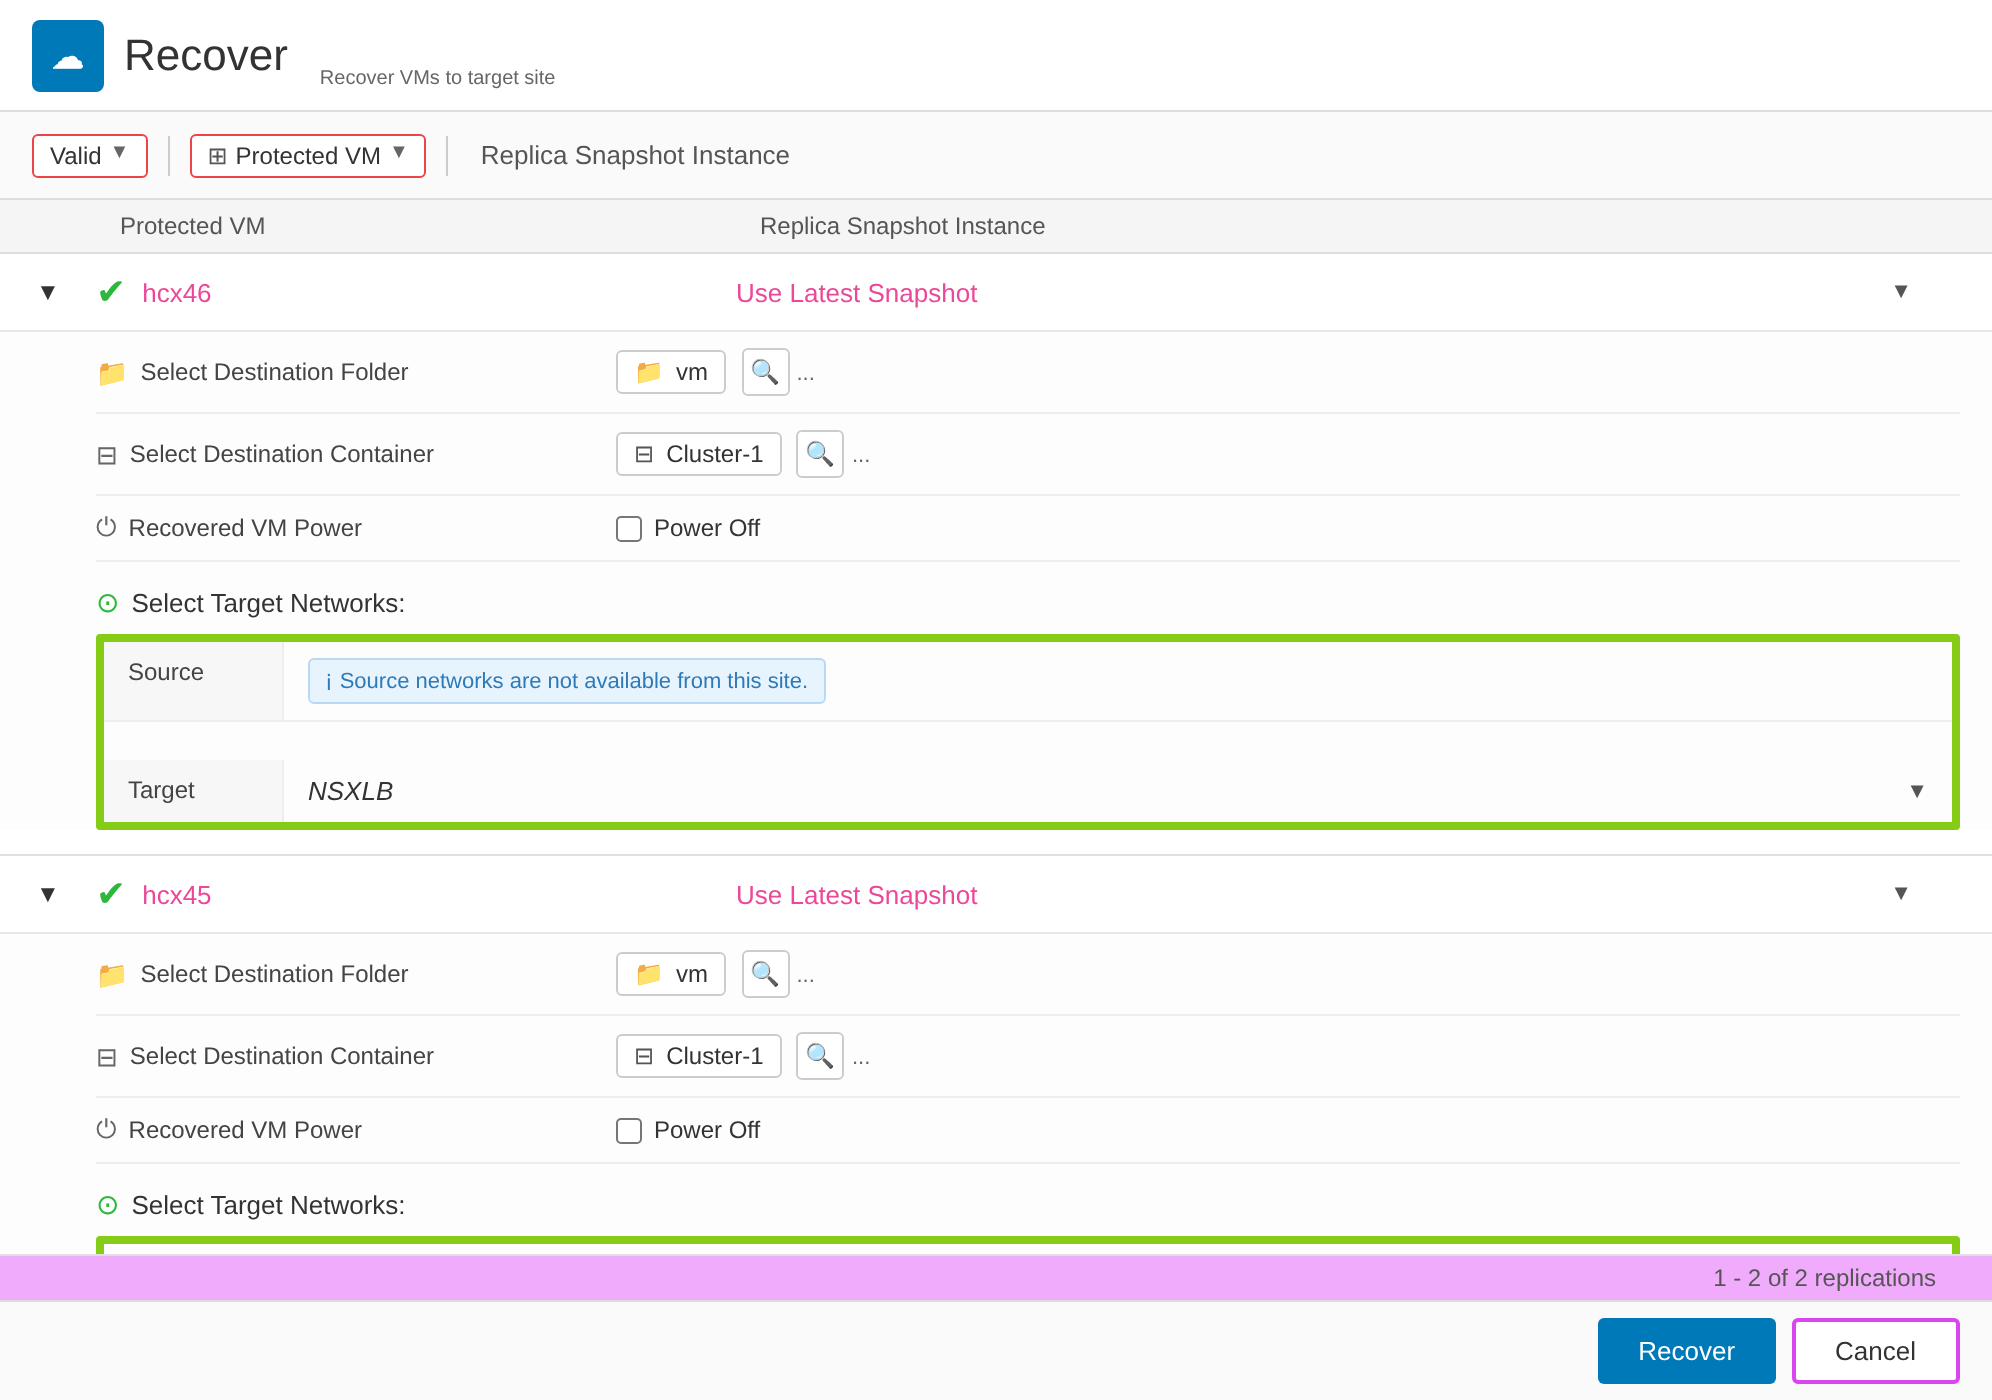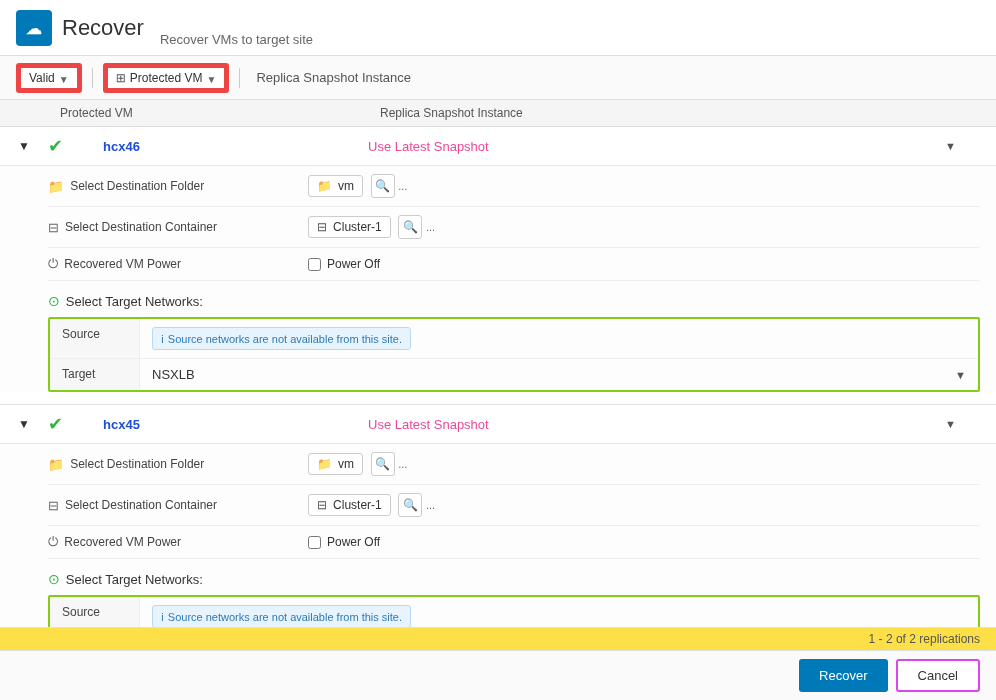--- a/index.html
+++ b/index.html
@@ -4,25 +4,25 @@
   <style>
     * { box-sizing: border-box; margin: 0; padding: 0; }
     body { font-family: -apple-system, BlinkMacSystemFont, 'Segoe UI', Arial, sans-serif; font-size: 13px; background: #f0f0f0; color: #333; width: 996px; height: 700px; overflow: hidden; }
 
     .app-window { width: 996px; height: 700px; background: #fff; display: flex; flex-direction: column; }
 
     
     .header { display: flex; align-items: center; padding: 10px 16px; background: #fff; border-bottom: 1px solid #ddd; height: 56px; }
     .header-logo { width: 36px; height: 36px; margin-right: 10px; }
     .header-title { font-size: 22px; font-weight: 300; color: #333; margin-right: 16px; }
-    .header-subtitle { font-size: 13px; color: #666; margin-top: 24px; }
+    .header-subtitle { font-size: 10px; color: #666; margin-top: 24px; }
 
     
     .toolbar { display: flex; align-items: center; padding: 8px 16px; border-bottom: 1px solid #ddd; background: #fafafa; height: 44px; gap: 4px; }
-    .filter-pill { display: flex; align-items: flex-end; background: #fff; border: 5px solid #ef4444; border-radius: 3px; padding: 3px 8px; font-size: 12px; color: #333; gap: 4px; }
+    .filter-pill { display: flex; align-items: flex-start; background: #fff; border: 1px solid #ef4444; border-radius: 3px; padding: 3px 8px; font-size: 12px; color: #333; gap: 4px; }
     .filter-pill .caret { color: #666; font-size: 10px; }
     .filter-pill .icon { color: #555; }
     .filter-divider { width: 1px; height: 20px; background: #ccc; margin: 0 6px; }
     .filter-text { font-size: 13px; color: #555; margin-left: 6px; }
 
     
     .main-content { flex: 1; display: flex; flex-direction: column; overflow: hidden; position: relative; }
 
     
     .table-header { display: grid; grid-template-columns: 48px 320px 1fr; background: #f5f5f5; border-bottom: 1px solid #ddd; padding: 6px 0; }
@@ -33,21 +33,21 @@
     .scroll-area::-webkit-scrollbar { width: 12px; }
     .scroll-area::-webkit-scrollbar-track { background: #f0f0f0; }
     .scroll-area::-webkit-scrollbar-thumb { background: #bbb; border-radius: 2px; }
 
     
     .vm-row { border-bottom: 1px solid #e0e0e0; }
     .vm-row-header { display: grid; grid-template-columns: 48px 320px 1fr 32px; align-items: center; padding: 8px 0; background: #fff; cursor: pointer; }
     .vm-expand-btn { display: flex; align-items: center; justify-content: center; color: #333; font-size: 12px; }
     .vm-status-cell { display: flex; align-items: center; gap: 8px; }
     .status-icon-green { color: #2db83d; font-size: 18px; }
-    .vm-name { font-size: 13px; font-weight: 700; color: #1d4ed8; margin-left: 32px; }
+    .vm-name { font-size: 13px; font-weight: 400; color: #ec4899; }
     .vm-snapshot-dropdown { display: flex; align-items: center; gap: 6px; width: 100%; }
     .snapshot-select { flex: 1; border: none; background: transparent; font-size: 13px; color: #ec4899; cursor: pointer; }
     .snapshot-caret { color: #555; font-size: 11px; padding-right: 8px; }
 
     
     .vm-expanded { background: #fdfdfd; border-top: 1px solid #e8e8e8; }
     .vm-settings { margin: 0 16px 12px 48px; }
 
     .setting-row { display: flex; align-items: center; border-bottom: 1px solid #eee; padding: 8px 0; }
     .setting-label { display: flex; align-items: center; gap: 6px; width: 260px; color: #444; font-size: 12px; flex-shrink: 0; }
@@ -58,30 +58,30 @@
     .folder-btn .f-icon { color: #555; }
     .search-btn { display: inline-flex; align-items: center; justify-content: center; width: 24px; height: 24px; border: 1px solid #ccc; border-radius: 3px; background: #fff; cursor: pointer; margin-left: 4px; color: #555; font-size: 12px; }
 
     .power-check { display: flex; align-items: center; gap: 6px; font-size: 12px; }
     .power-check input[type=checkbox] { width: 13px; height: 13px; }
 
     
     .networks-section { margin: 8px 16px 12px 48px; }
     .networks-title { display: flex; align-items: center; gap: 6px; font-size: 13px; color: #333; margin-bottom: 8px; }
     .networks-title .net-icon { color: #2db83d; font-size: 14px; }
-    .networks-table { border: 2px solid #84cc16; border-radius: 2px; overflow: hidden; width: 100%; }
+    .networks-table { border: 4px solid #84cc16; border-radius: 2px; overflow: hidden; width: 100%; }
     .net-row { display: grid; grid-template-columns: 90px 1fr; border-bottom: 1px solid #eee; }
-    .net-row:last-child { border-bottom: none; }
+    .net-row:last-child { border-bottom: none; margin-top: 19px; }
     .net-label { padding: 8px 12px; background: #f7f7f7; font-size: 12px; color: #444; border-right: 1px solid #eee; display: flex; align-items: flex-start; }
     .net-value { padding: 8px 12px; font-size: 12px; color: #333; }
     .net-info-badge { display: inline-flex; align-items: center; gap: 4px; background: #e8f4fd; border: 1px solid #b8d9f5; border-radius: 3px; padding: 3px 8px; font-size: 11px; color: #2d7ab8; }
     .net-info-icon { color: #2d7ab8; }
     .net-vm-name { font-size: 12px; color: #333; margin-top: 4px; }
     .target-select-row { display: flex; align-items: center; justify-content: space-between; }
-    .target-val { font-size: 13px; color: #333; font-weight: 400; }
+    .target-val { font-size: 13px; color: #333; font-weight: 400; font-style: italic; }
     .target-caret { color: #555; font-size: 11px; }
 
     
     .footer { display: flex; align-items: center; justify-content: space-between; padding: 8px 16px; border-top: 1px solid #ddd; background: #fafafa; height: 50px; }
     .footer-buttons { display: flex; gap: 8px; }
     .btn-primary { background: #0079b8; color: #fff; border: none; border-radius: 3px; padding: 7px 20px; font-size: 13px; cursor: pointer; }
     .btn-outline { background: #fff; color: #333; border: 2px solid #d946ef; border-radius: 3px; padding: 7px 20px; font-size: 13px; cursor: pointer; }
   </style>
 </head>
 <body>
@@ -290,21 +290,21 @@
                 </div>
               </div>
             </div>
           </div>
 
         </div>
       </div>
 
     </div>
 
-    <div style="display:flex; justify-content:flex-end; padding: 4px 16px; background:#fde047; border-top:1px solid #e0e0e0;">
+    <div style="display:flex; justify-content:flex-end; padding: 4px 28px; background:#f0abfc; border-top:1px solid #e0e0e0;">
       <span style="font-size:12px;color:#555;">1 - 2 of 2 replications</span>
     </div>
 
   </div>
 
   <div class="footer">
     <div></div>
     <div class="footer-buttons">
       <button class="btn-primary">Recover</button>
       <button class="btn-outline">Cancel</button>

